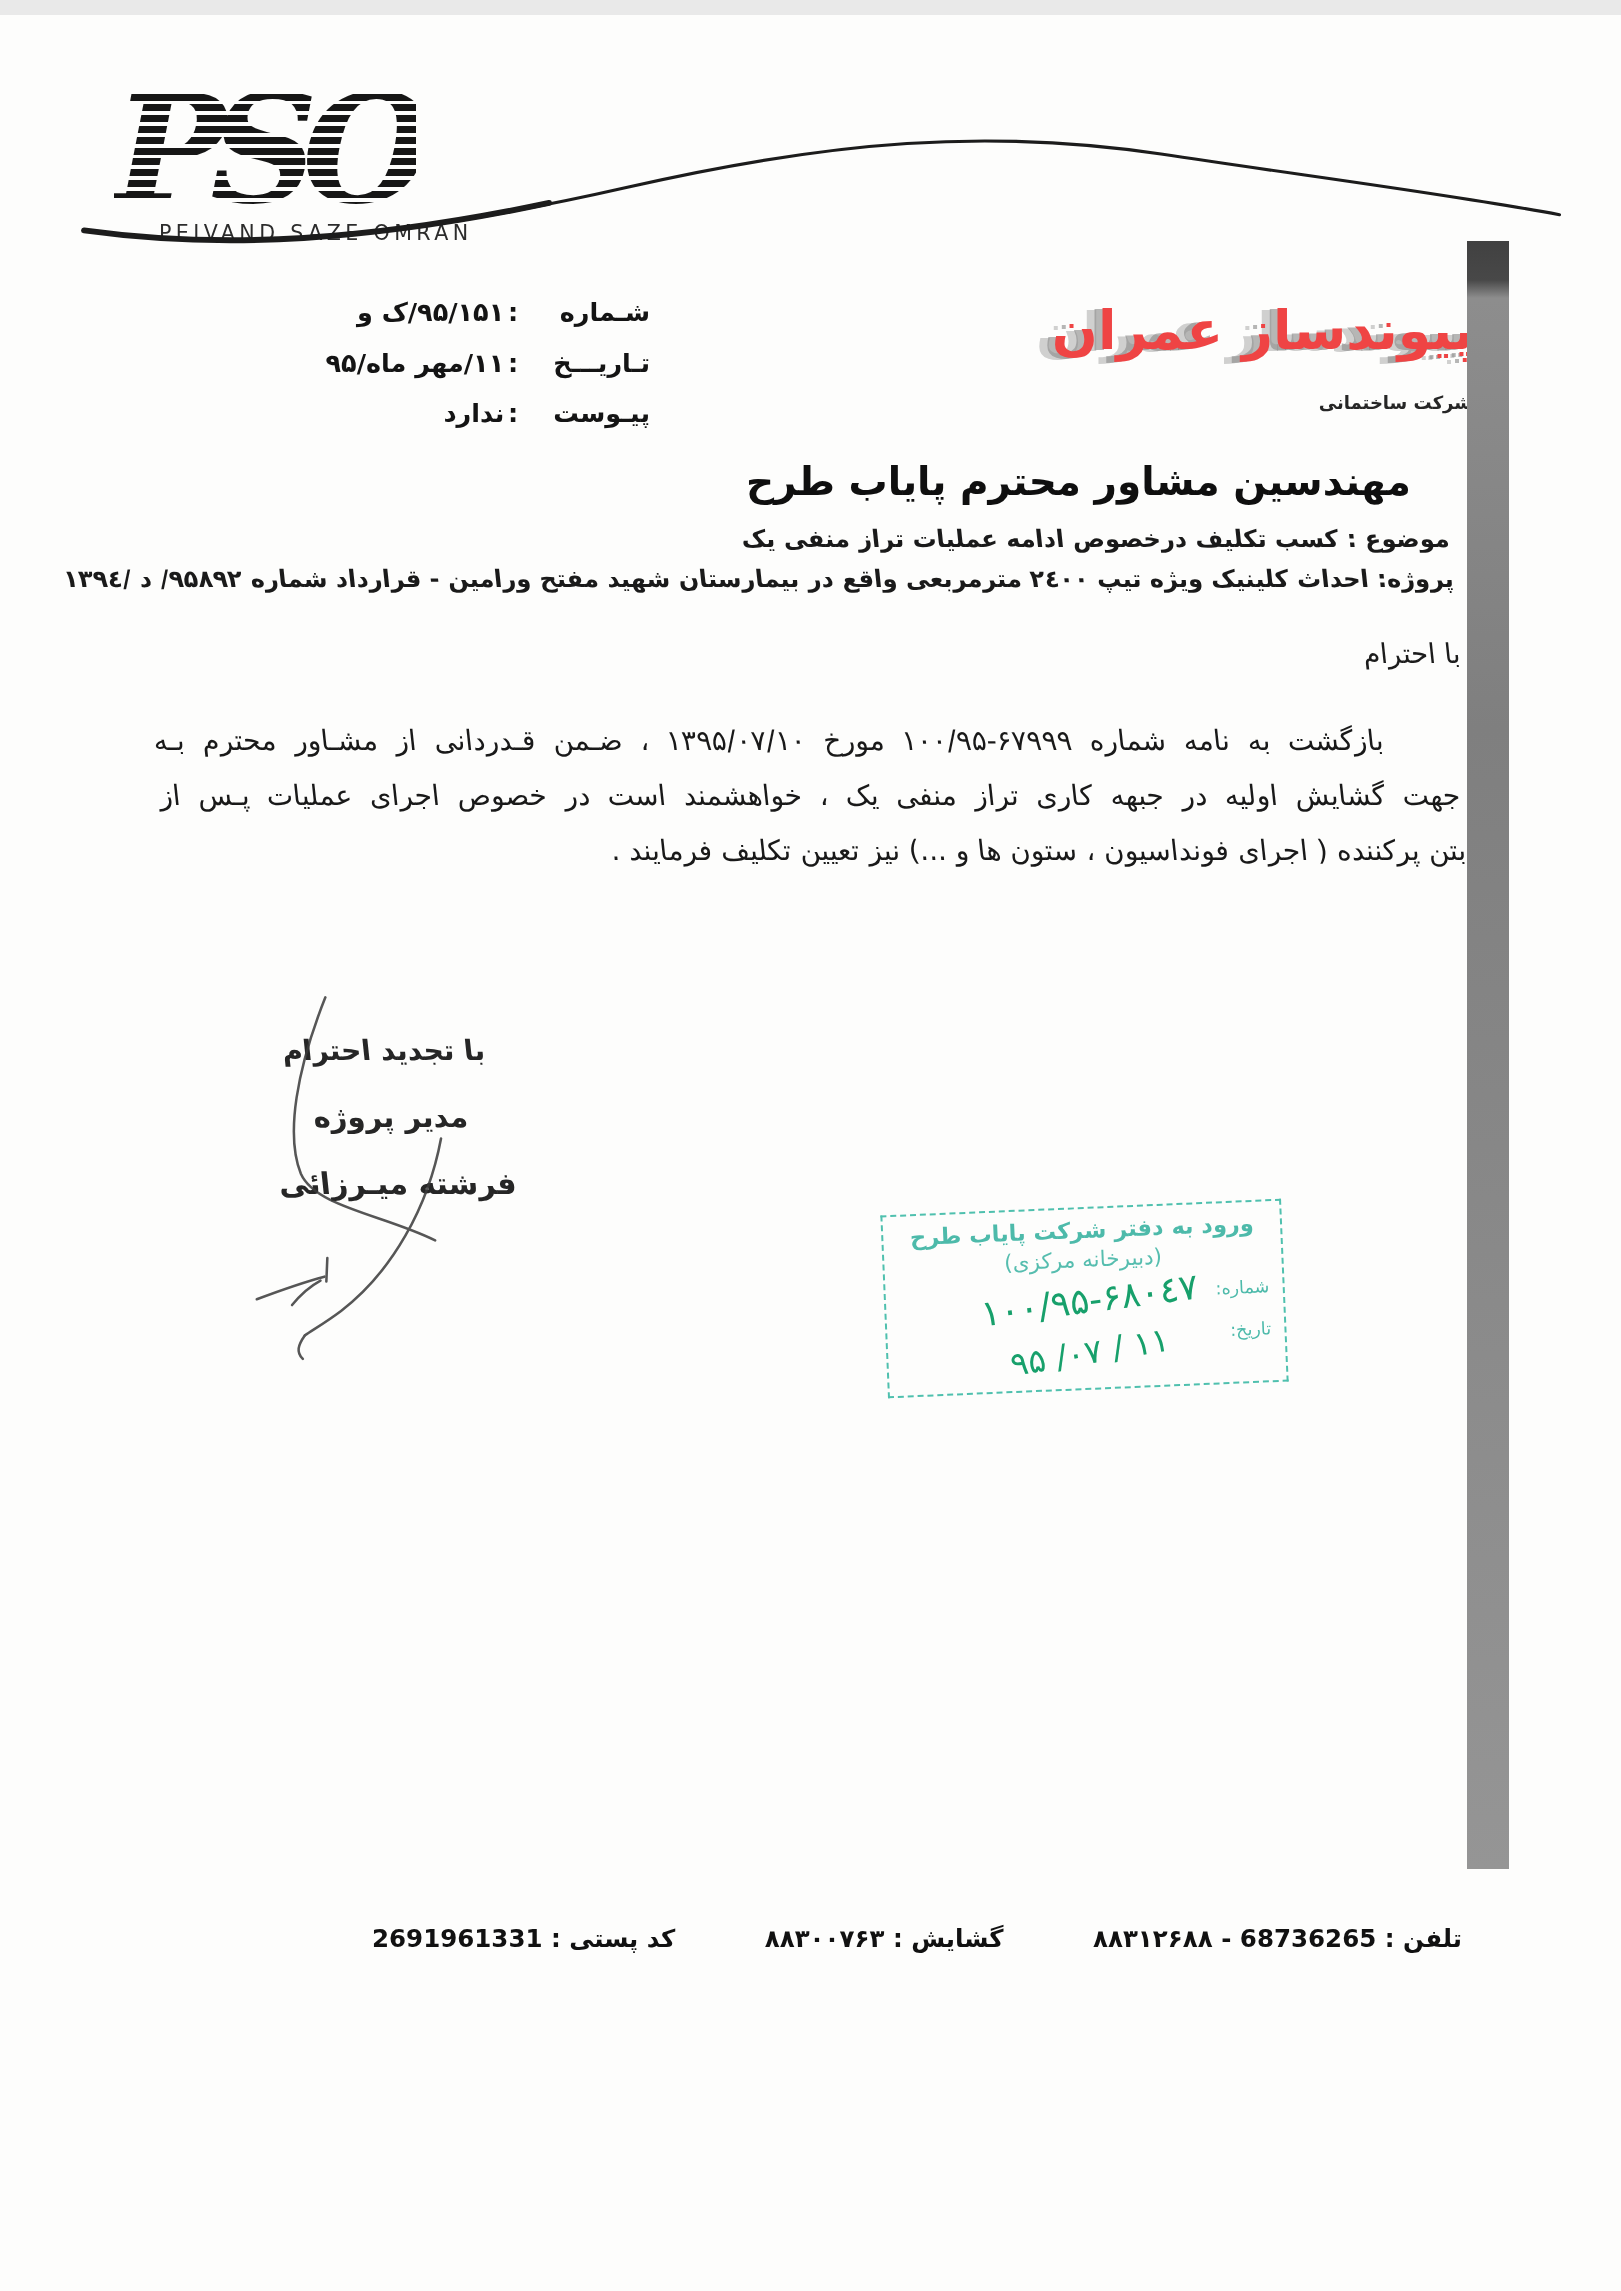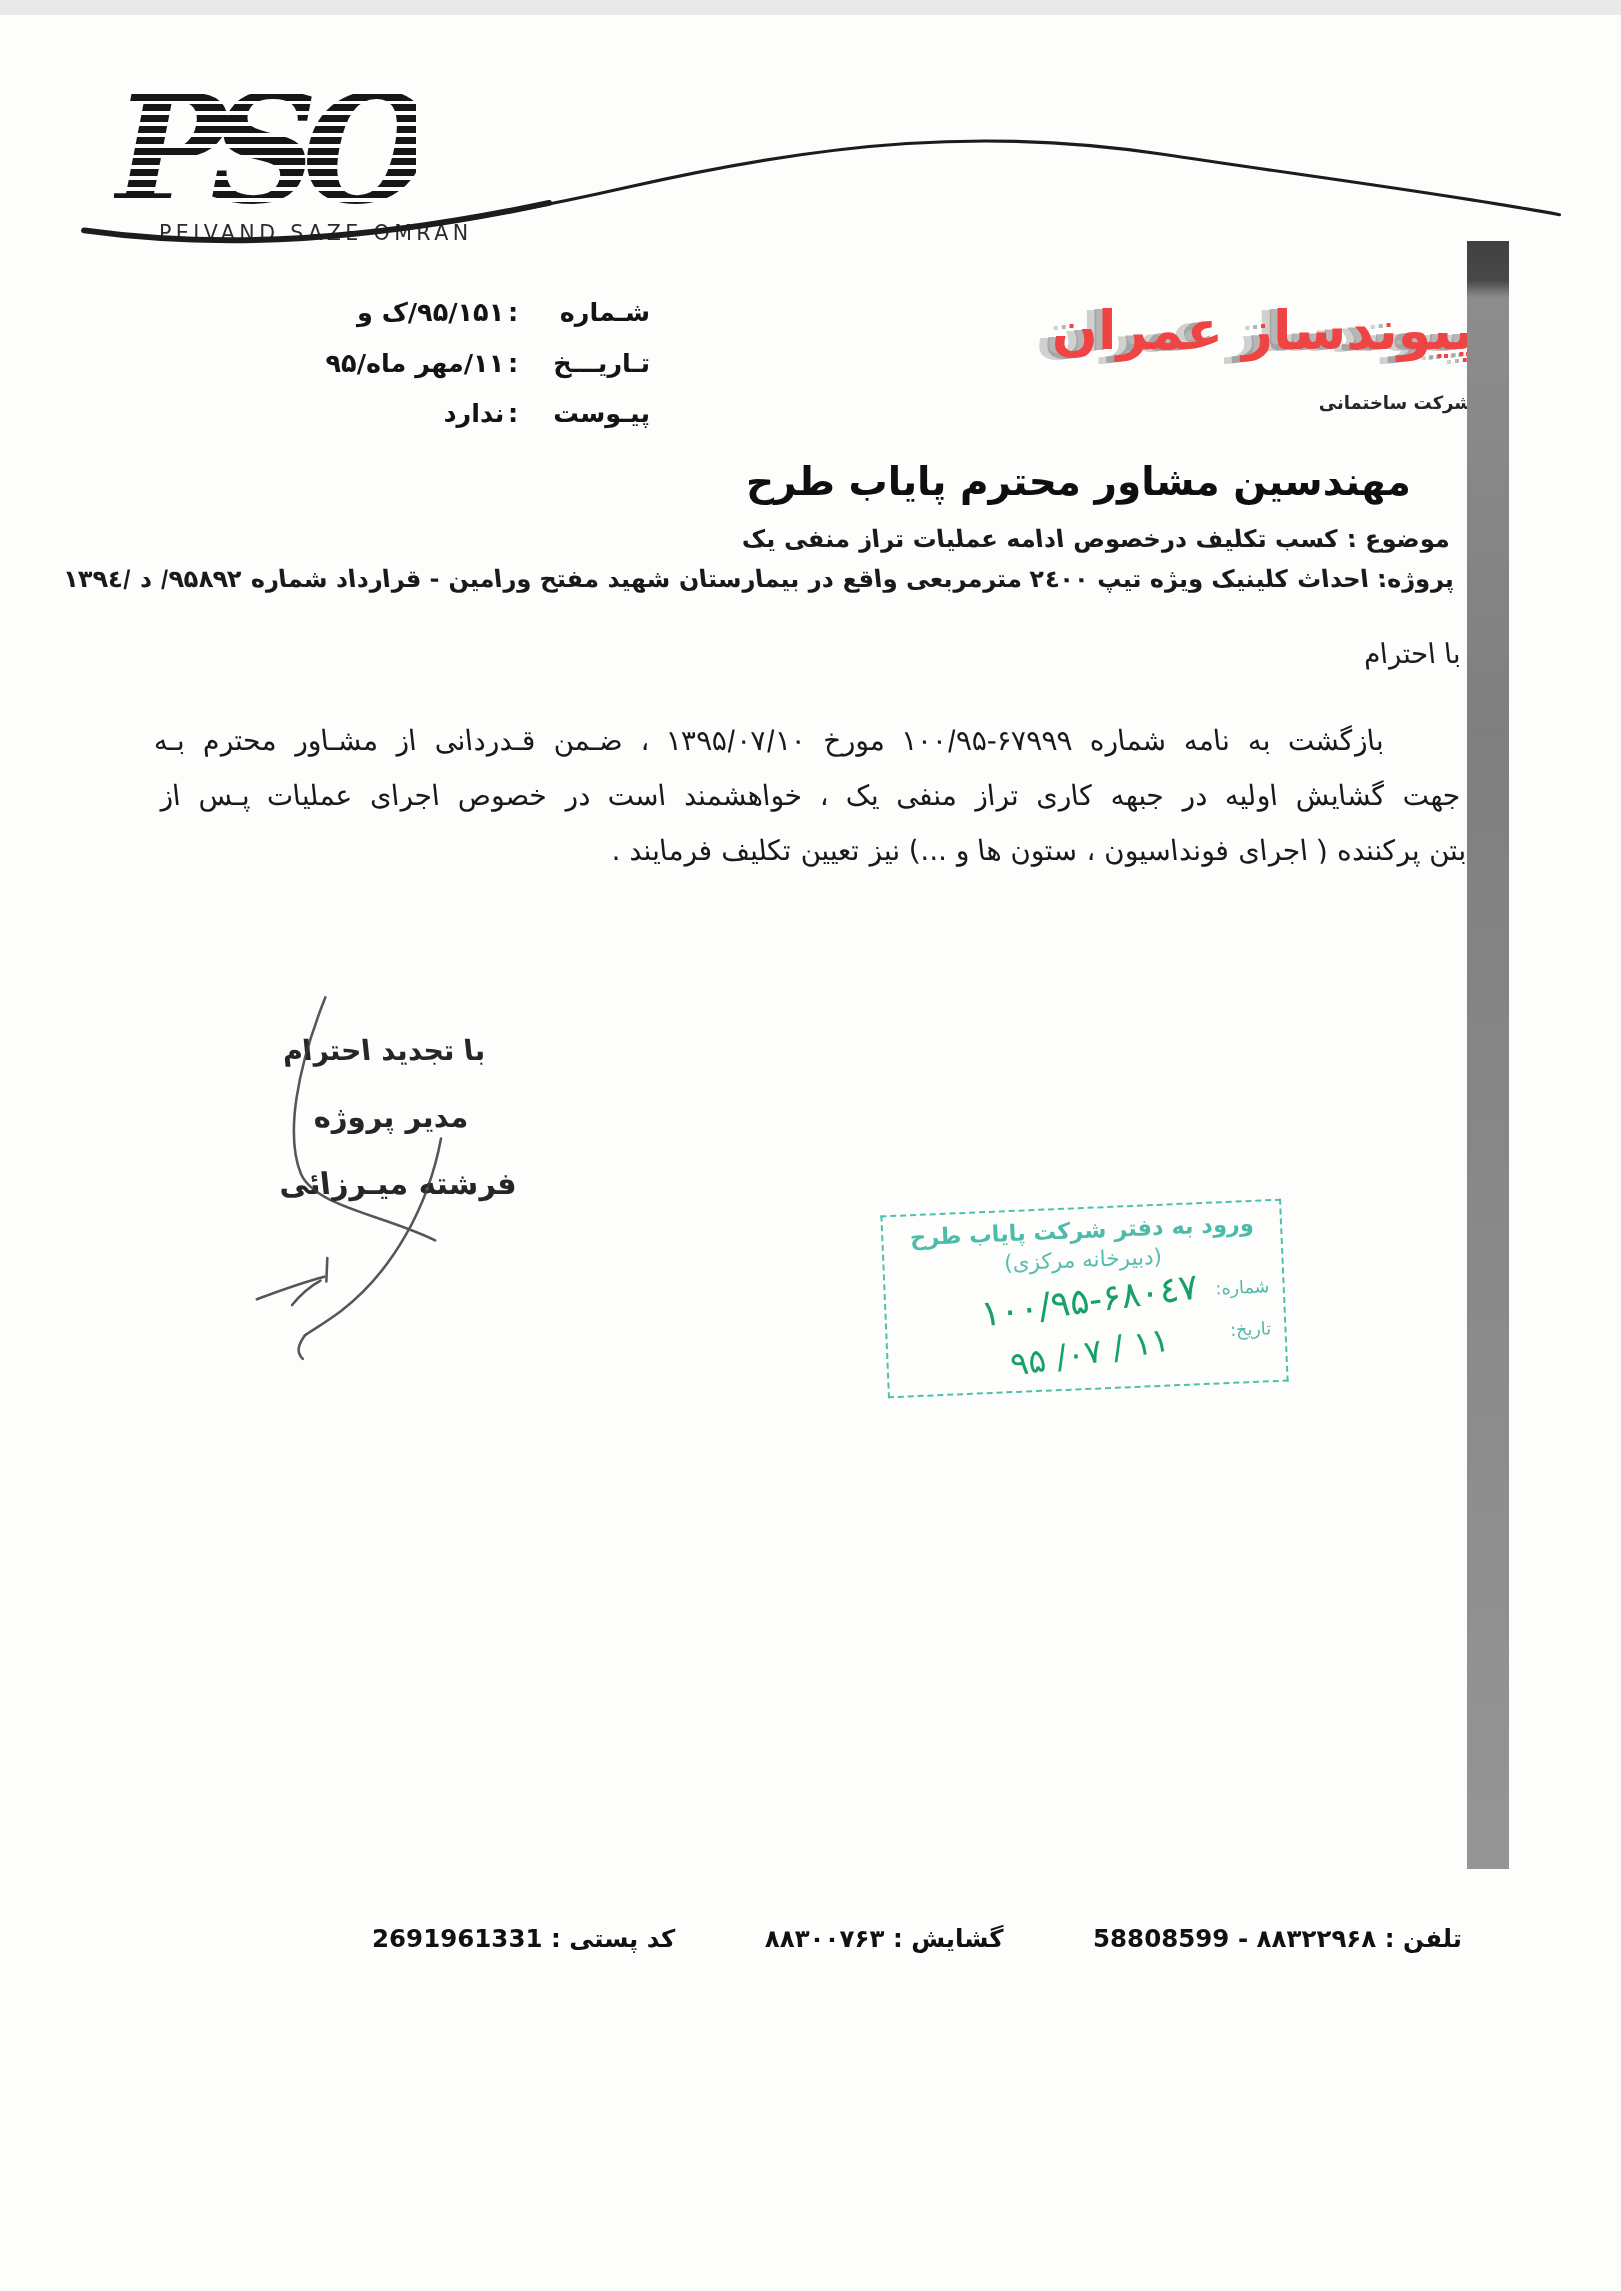--- a/index.html
+++ b/index.html
@@ -178,21 +178,21 @@
       <span class="stamp-num force-ltr">۱۰۰/۹۵-۶۸۰٤۷</span>
     </div>
     <div class="stamp-row">
       <span class="stamp-label">تاریخ:</span>
       <span class="stamp-date force-ltr">۹۵ /۰۷ / ۱۱</span>
     </div>
   </div>
 
   <div class="footer">
     <span>
-      <span>تلفن</span><span> : </span><span>۸۸۳۲۲۹۶۸ - 58808599</span>
+      <span>تلفن</span><span> : </span><span>68736265 - ۸۸۳۱۲۶۸۸</span>
     </span>
     <span>
       <span>گشایش</span><span> : </span><span>۸۸۳۰۰۷۶۳</span>
     </span>
     <span>
       <span>کد پستی</span><span> : </span><span>2691961331</span>
     </span>
   </div>
 
 </div>

